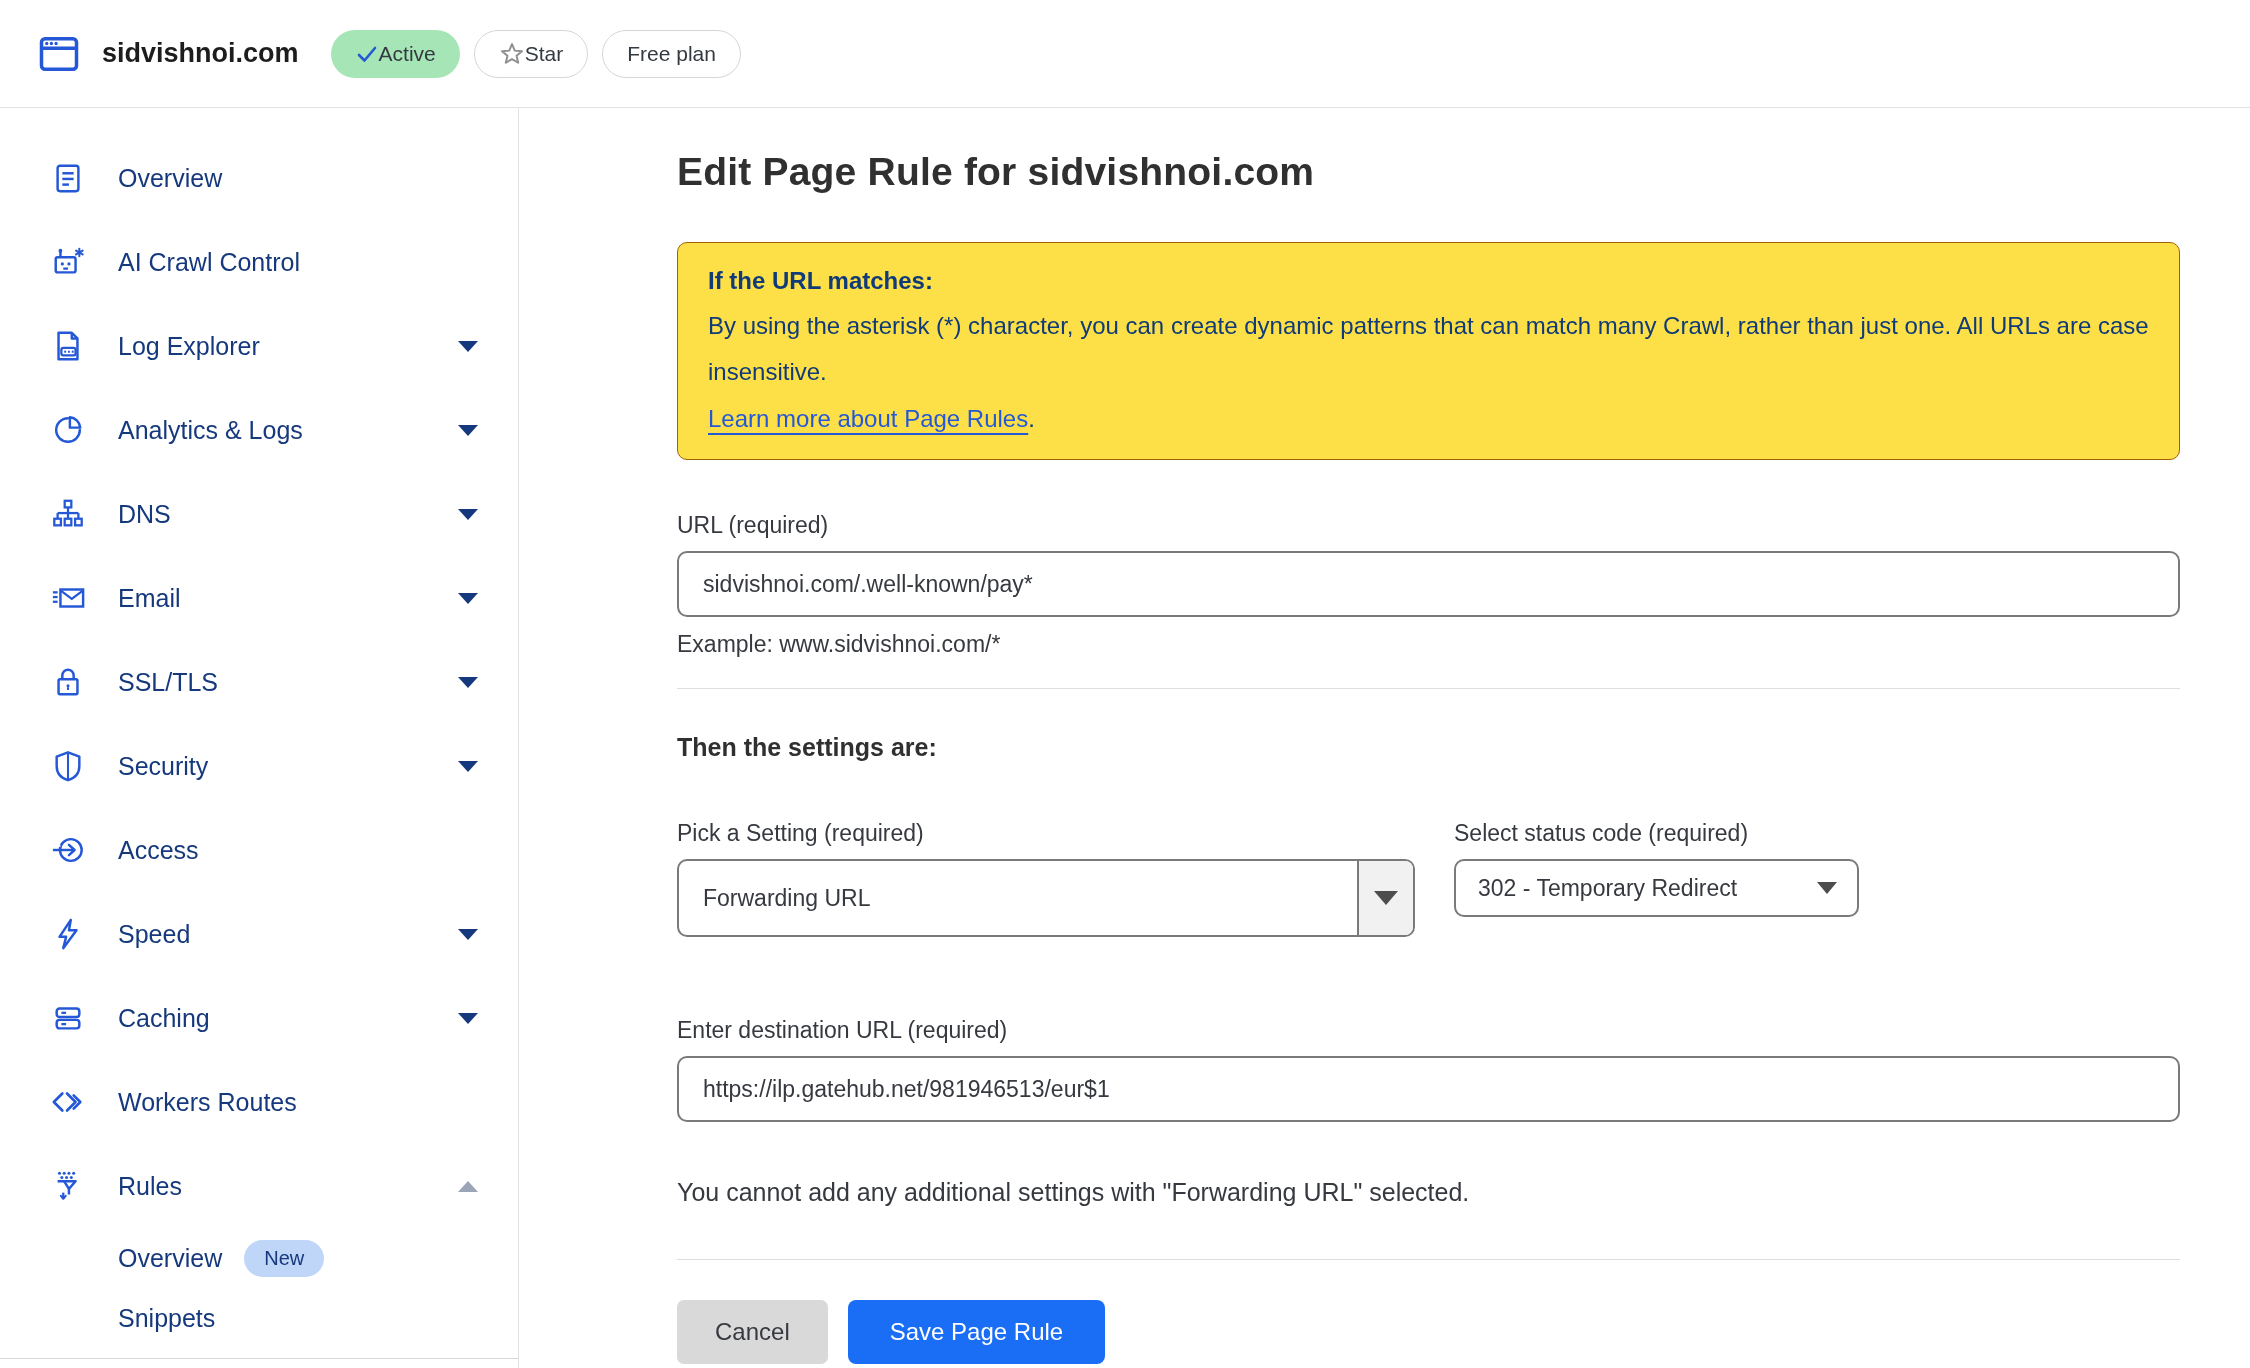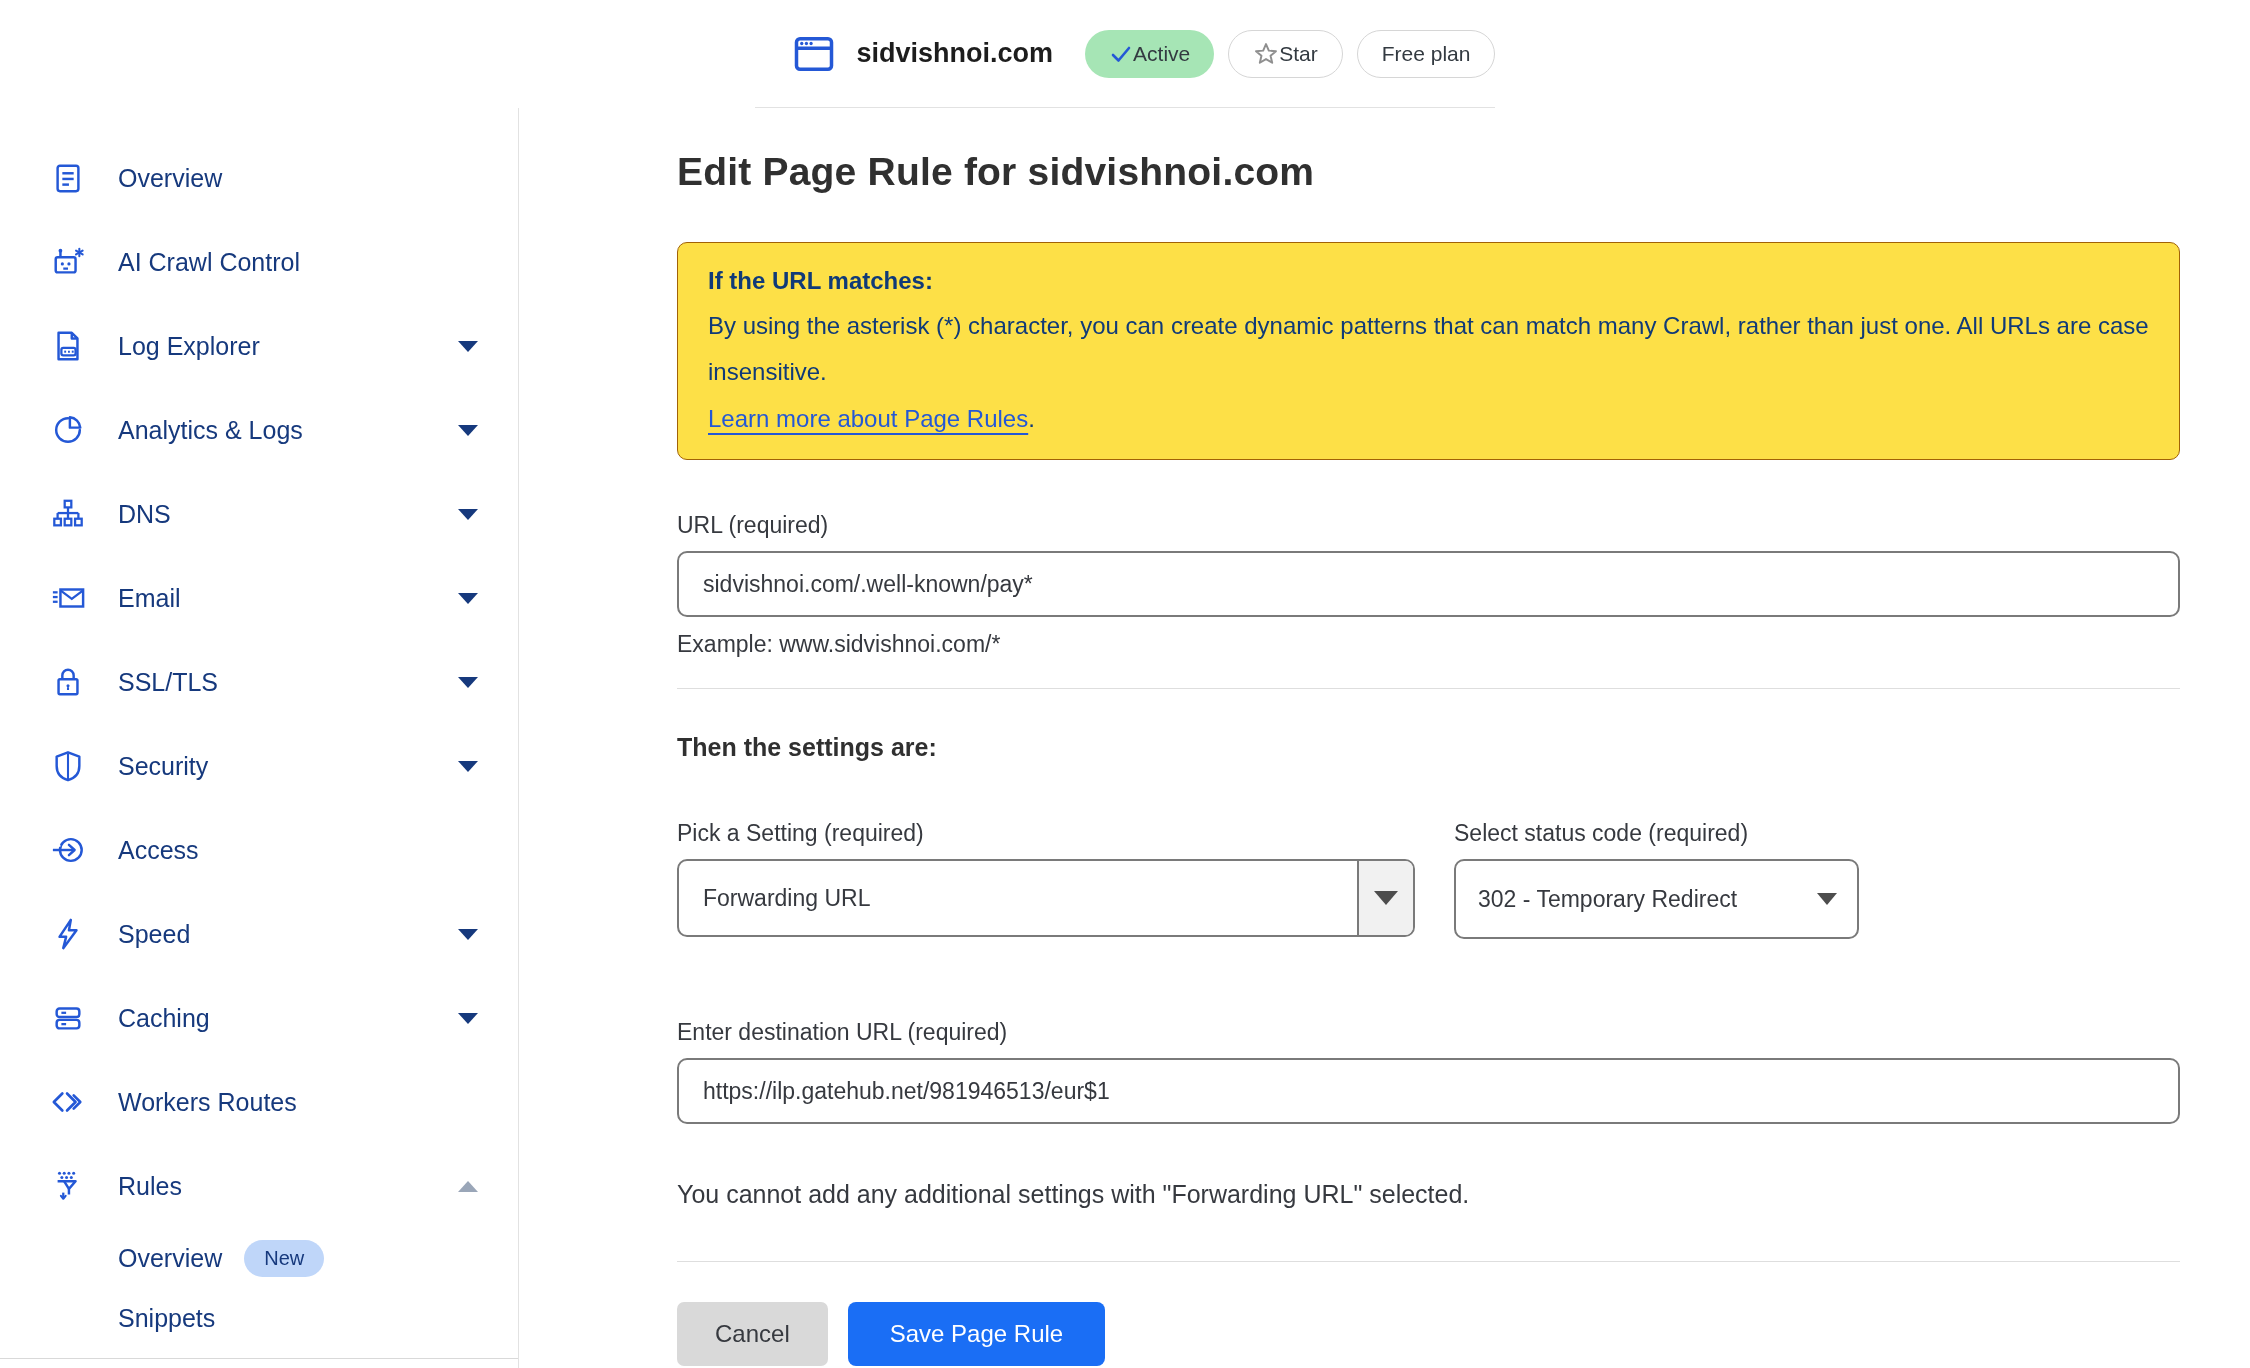--- a/index.html
+++ b/index.html
@@ -4,21 +4,21 @@
 <title>Edit Page Rule</title>
 <style>
   * { box-sizing: border-box; margin: 0; padding: 0; }
   html,body { background:#ffffff; }
   body {
     width: 2250px; height: 1368px;
     font-family: "Liberation Sans", "DejaVu Sans", sans-serif;
     color: #36393f;
     overflow: hidden;
   }
-  .page { width: 2250px; height: 1368px; display: flex; flex-direction: column; align-items: center; }
+  .page { width: 2250px; height: 1368px; display: flex; flex-direction: column; }
 
   
   .header {
     height: 108px; flex: 0 0 108px;
     display: flex; align-items: center;
     padding-left: 38px;
     border-bottom: 1px solid #e2e2e2;
     background: #fff;
   }
   .header .site-title { font-size: 27px; font-weight: bold; color: #1d1d1d; margin-left: 22px; }
@@ -99,21 +99,21 @@
     display: flex; align-items: stretch; background: #fff; cursor: pointer; overflow: hidden;
   }
   .select-box .sel-value { flex: 1; display: flex; align-items: center; padding-left: 24px; font-size: 23px; color: #36393f; }
   .select-box .sel-arrow-seg {
     width: 56px; background: #f1f1f1; border-left: 2px solid #7a7a7a;
     display: flex; align-items: center; justify-content: center;
   }
   .tri-down { width: 0; height: 0; border-left: 12px solid transparent; border-right: 12px solid transparent; border-top: 14px solid #4d4d4d; }
 
   .status-select {
-    width: 405px; height: 80px; border: 2px solid #7a7a7a; border-radius: 10px;
+    width: 405px; height: 58px; border: 2px solid #7a7a7a; border-radius: 10px;
     display: flex; align-items: center; justify-content: space-between;
     padding: 0 20px 0 22px; font-size: 23px; color: #36393f; cursor: pointer; background:#fff;
   }
   .status-select .tri-down { border-left-width: 10px; border-right-width: 10px; border-top-width: 12px; }
 
   .dest-label { margin-top: 80px; }
   .note-text { font-size: 25px; color: #36393f; margin: 56px 0 52px 0; }
 
   .actions { display: flex; align-items: center; gap: 20px; margin-top: 40px; }
   .btn {

